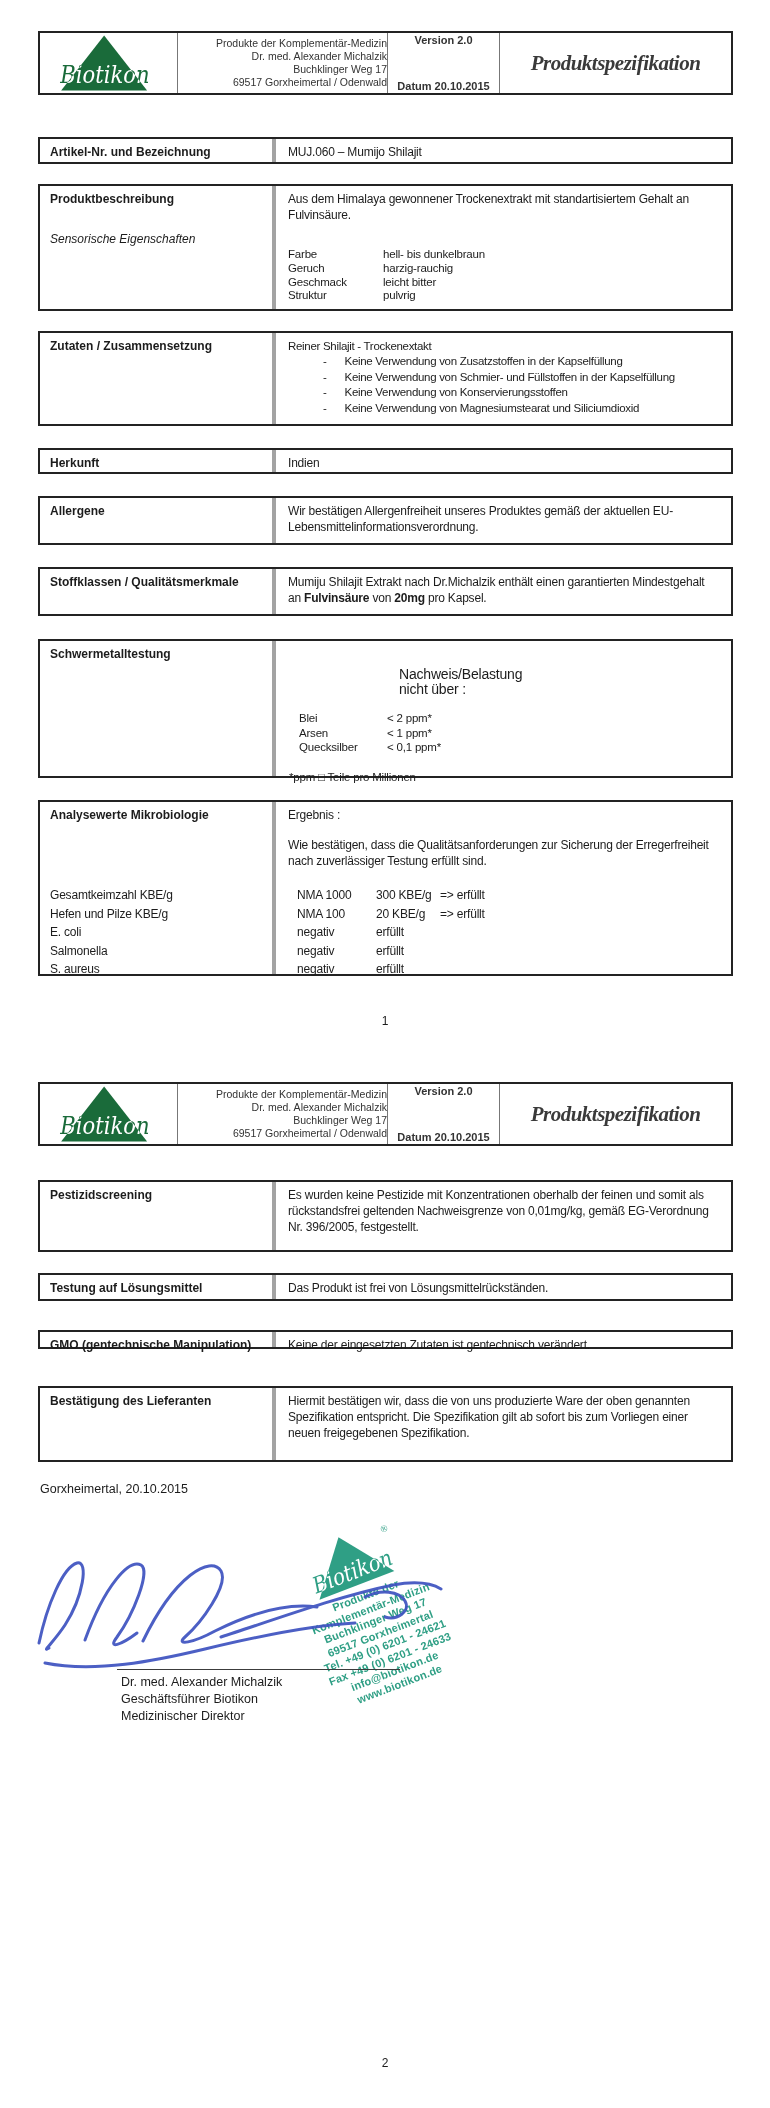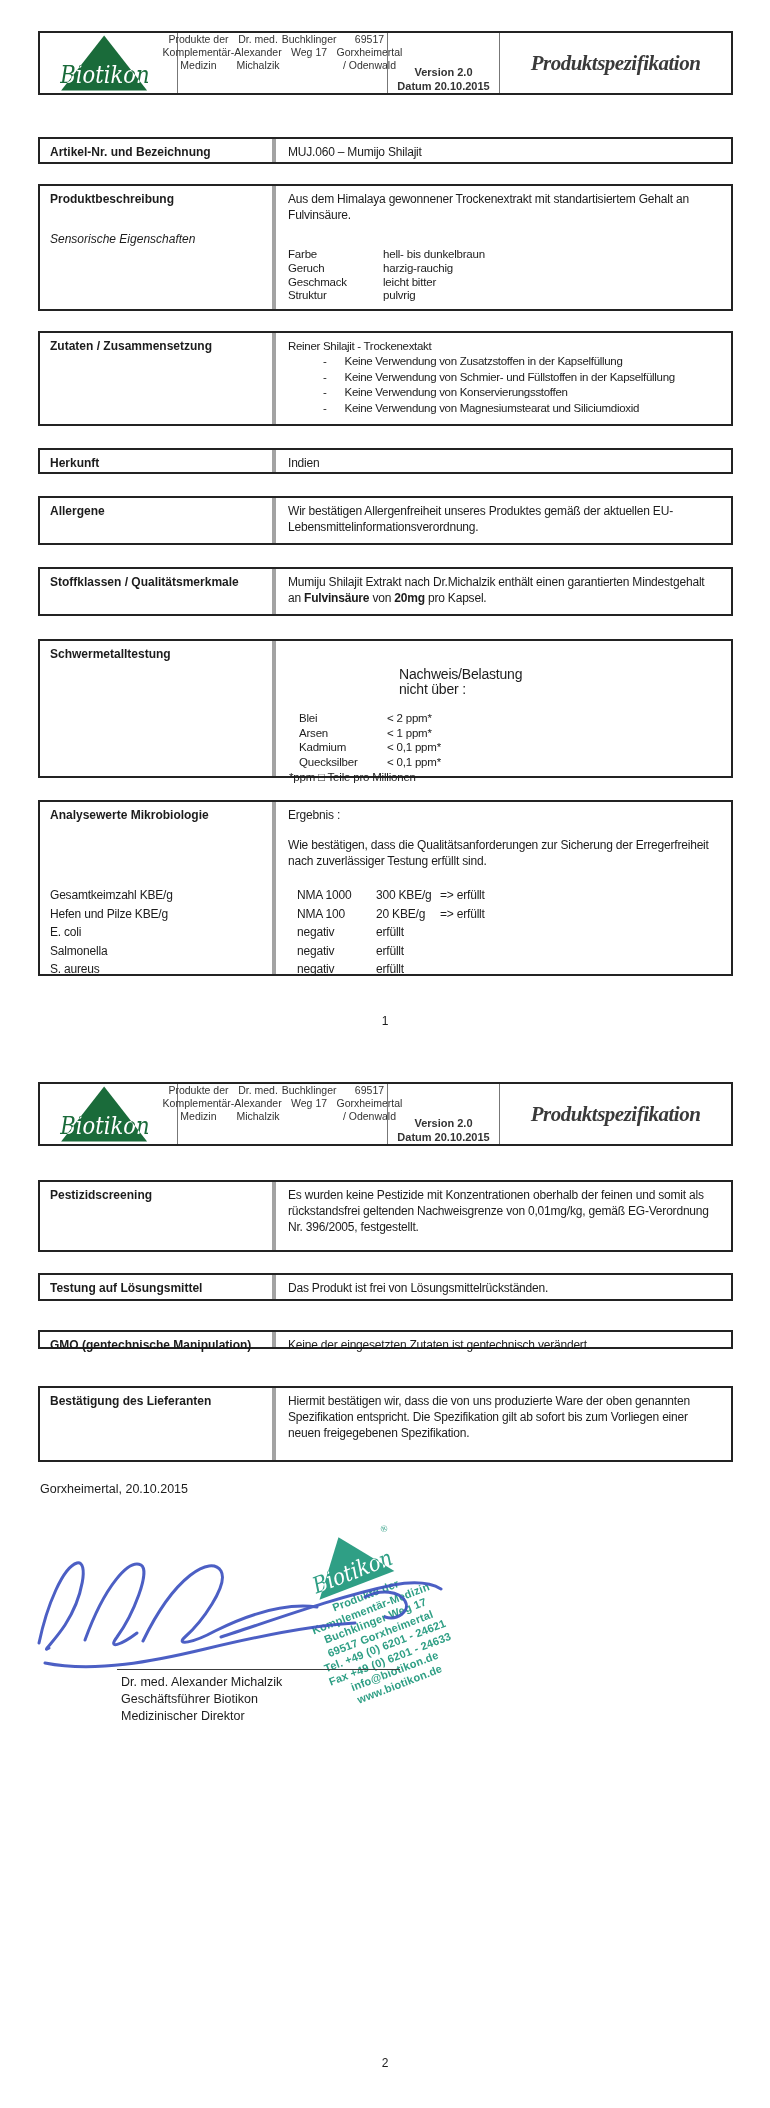--- a/index.html
+++ b/index.html
@@ -7,22 +7,22 @@
   body { font-family: "Liberation Sans", sans-serif; color: #1c1c1c; }
   .page { position: relative; width: 770px; height: 2108px; background: #fff; overflow: hidden; }
 
   .box { position: absolute; left: 38px; width: 695px; display: flex; border: 2px solid #232323; background: #fff; }
   .label-cell { width: 232px; padding: 6px 10px; font-size: 12px; font-weight: bold; position: relative; }
   .content-cell { flex: 1; border-left: 4px solid #a3a3a3; padding: 5px 12px; font-size: 12px; position: relative; letter-spacing: -0.2px; line-height: 16px; }
 
   
   .hdr { position: absolute; left: 38px; width: 695px; height: 64px; display: flex; border: 2px solid #232323; }
   .hdr-logo { width: 137px; display: flex; align-items: center; justify-content: center; }
-  .hdr-addr { width: 210px; border-left: 1.5px solid #777; display: flex; justify-content: center; text-align: center; font-size: 10.5px; line-height: 13px; color: #333; }
-  .hdr-ver { width: 112px; border-left: 1.5px solid #777; display: flex; flex-direction: column; justify-content: flex-end; text-align: center; font-size: 11px; font-weight: bold; line-height: 14px; color: #333; }
+  .hdr-addr { width: 210px; border-left: 1.5px solid #777; display: flex; flex-direction: column; justify-content: center; text-align: right; font-size: 10.5px; line-height: 13px; color: #333; }
+  .hdr-ver { width: 112px; border-left: 1.5px solid #777; display: flex; flex-direction: column; justify-content: space-between; text-align: center; font-size: 11px; font-weight: bold; line-height: 14px; color: #333; }
   .hdr-title { flex: 1; border-left: 1.5px solid #777; display: flex; align-items: center; justify-content: center; font-size: 21px; font-weight: bold; font-style: italic; letter-spacing: -0.5px; color: #3a3a3a; font-family: Liberation Serif, serif; }
 
   .sub-label { font-style: italic; font-weight: normal; margin-top: 26px; font-size: 12px; }
 
   .props { position: absolute; left: 12px; top: 62px; font-size: 11.5px; line-height: 13.8px; }
   .prop-row span:first-child { display: inline-block; width: 95px; }
 
   .zut-intro { font-size: 11.5px; letter-spacing: -0.3px; }
   .bullet { display: flex; font-size: 11.5px; letter-spacing: -0.3px; line-height: 15.5px; }
   .bullet .dash { margin-left: 35px; margin-right: 18px; }
@@ -157,21 +157,20 @@
   <div class="box" style="top:639px;height:139px">
     <div class="label-cell">Schwermetalltestung</div>
     <div class="content-cell">
       <div class="sm-head">
         <div>Nachweis/Belastung</div>
         <div>nicht über :</div>
       </div>
       <div class="sm-rows">
         <div><span class="m-name">Blei</span><span>&lt; 2 ppm*</span></div>
         <div><span class="m-name">Arsen</span><span>&lt; 1 ppm*</span></div>
-        <div><span class="m-name">Kadmium</span><span>&lt; 0,1 ppm*</span></div>
         <div><span class="m-name">Quecksilber</span><span>&lt; 0,1 ppm*</span></div>
       </div>
       <div class="sm-foot">*ppm □ Teile pro Millionen</div>
     </div>
   </div>
 
   <div class="box" style="top:800px;height:176px">
     <div class="label-cell">
       <div>Analysewerte Mikrobiologie</div>
       <div class="mk-names">

